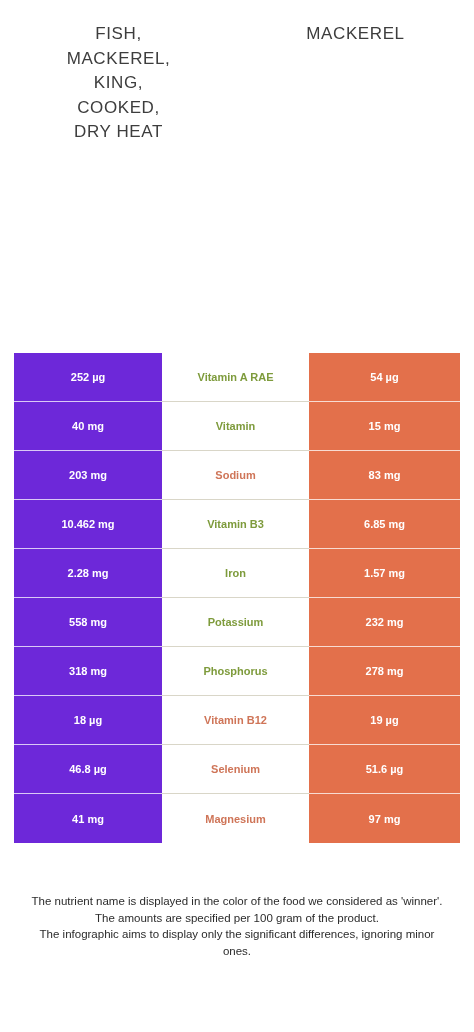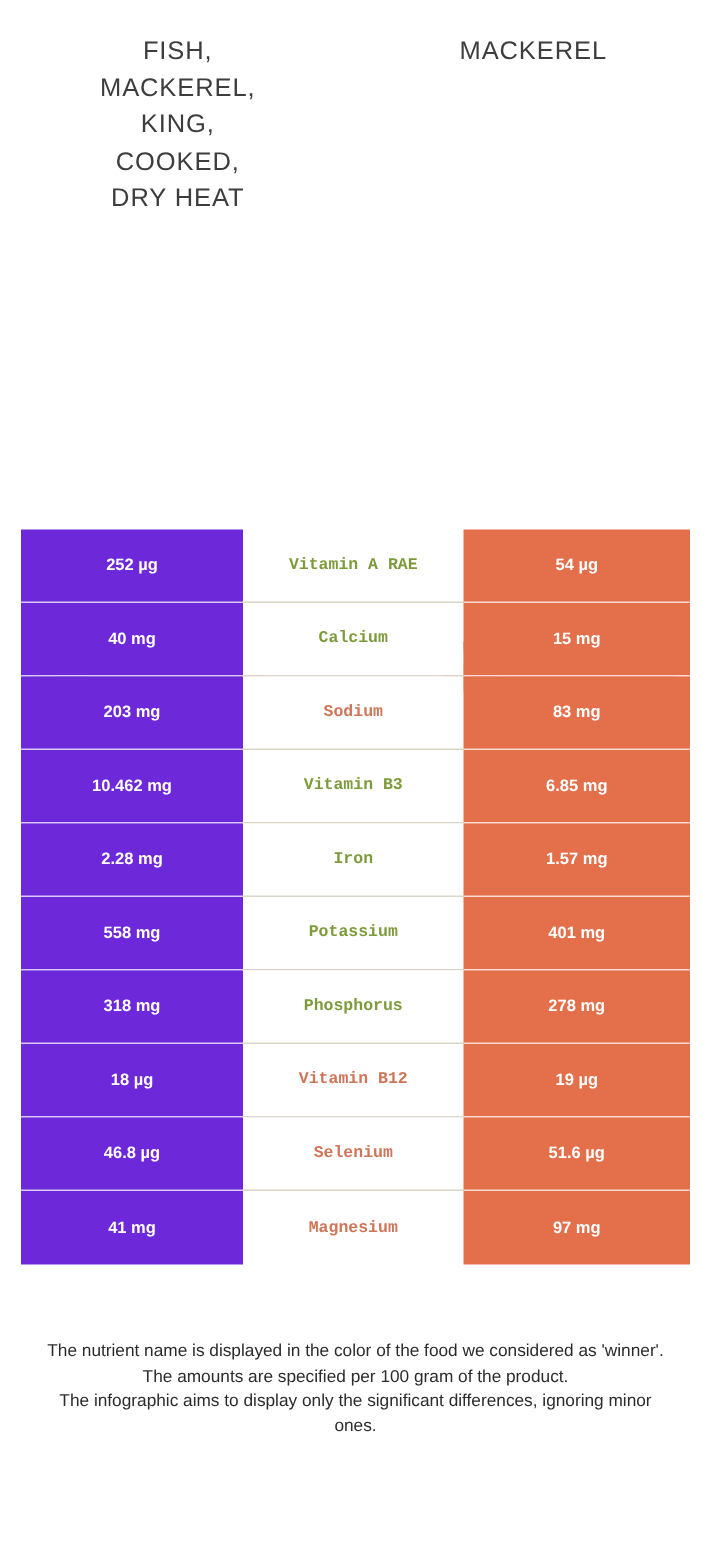--- a/index.html
+++ b/index.html
@@ -25,21 +25,21 @@
   }
   .vs-v{color:#8DB832;}
   .vs-s{color:#E2663D;}
 
   .table{position:absolute;left:14px;top:353px;width:446px;}
   .row{display:flex;height:49px;}
   .cell{display:flex;align-items:center;justify-content:center;box-sizing:border-box;}
   .cell-left{width:149px;background:#6d28d9;color:#ffffff;font-size:11px;font-weight:bold;
     border-bottom:1px solid rgba(255,255,255,.75);}
   .cell-mid{width:148px;background:#ffffff;font-size:11px;font-weight:bold;
-    border-bottom:1px solid #d9d6c8;font-family:Liberation Mono, monospace;}
+    border-bottom:1px solid #d9d6c8;}
   .cell-right{width:152px;background:#E3704B;color:#ffffff;font-size:11px;font-weight:bold;
     border-bottom:1px solid rgba(255,255,255,.75);}
   .row:last-child .cell{border-bottom:none;}
   .win-green{color:#7E9B3C;}
   .win-orange{color:#CF7558;}
 
   .footer{
     position:absolute;left:0;top:893px;width:474px;text-align:center;
     font-size:11.5px;line-height:16.5px;color:#2b2b2b;padding:0 24px;box-sizing:border-box;
   }
@@ -131,42 +131,42 @@
 </div>
 
 <div class="table" id="nutrient-table">
     <div class="row">
       <div class="cell cell-left">252 µg</div>
       <div class="cell cell-mid win-green">Vitamin A RAE</div>
       <div class="cell cell-right">54 µg</div>
     </div>
     <div class="row">
       <div class="cell cell-left">40 mg</div>
-      <div class="cell cell-mid win-green">Calcium</div>
+      <div class="cell cell-mid win-green">Vitamin</div>
       <div class="cell cell-right">15 mg</div>
     </div>
     <div class="row">
       <div class="cell cell-left">203 mg</div>
       <div class="cell cell-mid win-orange">Sodium</div>
       <div class="cell cell-right">83 mg</div>
     </div>
     <div class="row">
       <div class="cell cell-left">10.462 mg</div>
       <div class="cell cell-mid win-green">Vitamin B3</div>
       <div class="cell cell-right">6.85 mg</div>
     </div>
     <div class="row">
       <div class="cell cell-left">2.28 mg</div>
       <div class="cell cell-mid win-green">Iron</div>
       <div class="cell cell-right">1.57 mg</div>
     </div>
     <div class="row">
       <div class="cell cell-left">558 mg</div>
       <div class="cell cell-mid win-green">Potassium</div>
-      <div class="cell cell-right">401 mg</div>
+      <div class="cell cell-right">232 mg</div>
     </div>
     <div class="row">
       <div class="cell cell-left">318 mg</div>
       <div class="cell cell-mid win-green">Phosphorus</div>
       <div class="cell cell-right">278 mg</div>
     </div>
     <div class="row">
       <div class="cell cell-left">18 µg</div>
       <div class="cell cell-mid win-orange">Vitamin B12</div>
       <div class="cell cell-right">19 µg</div>

